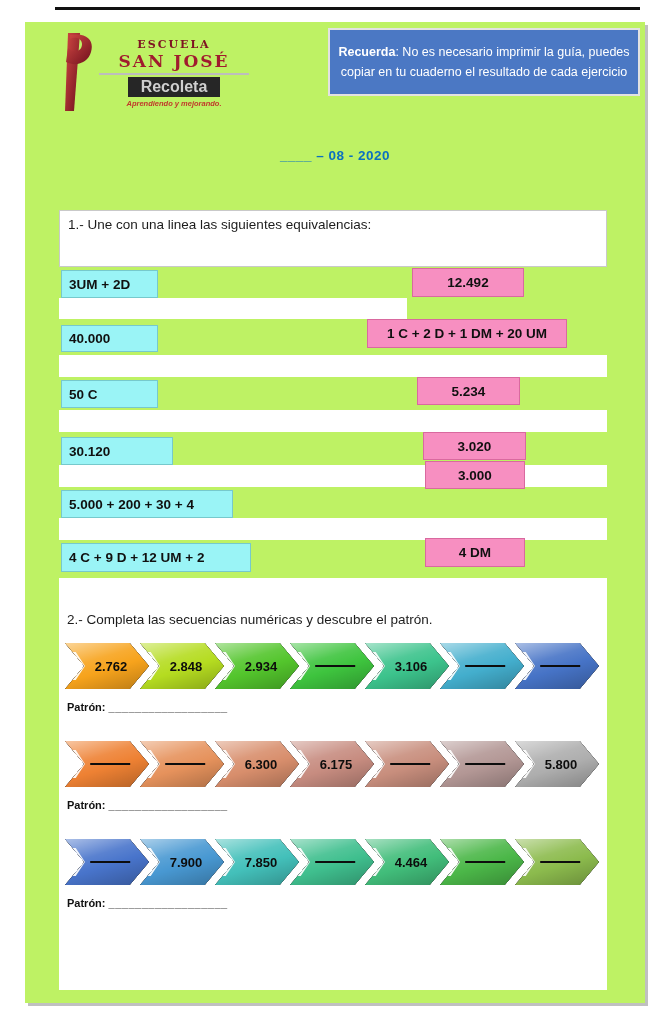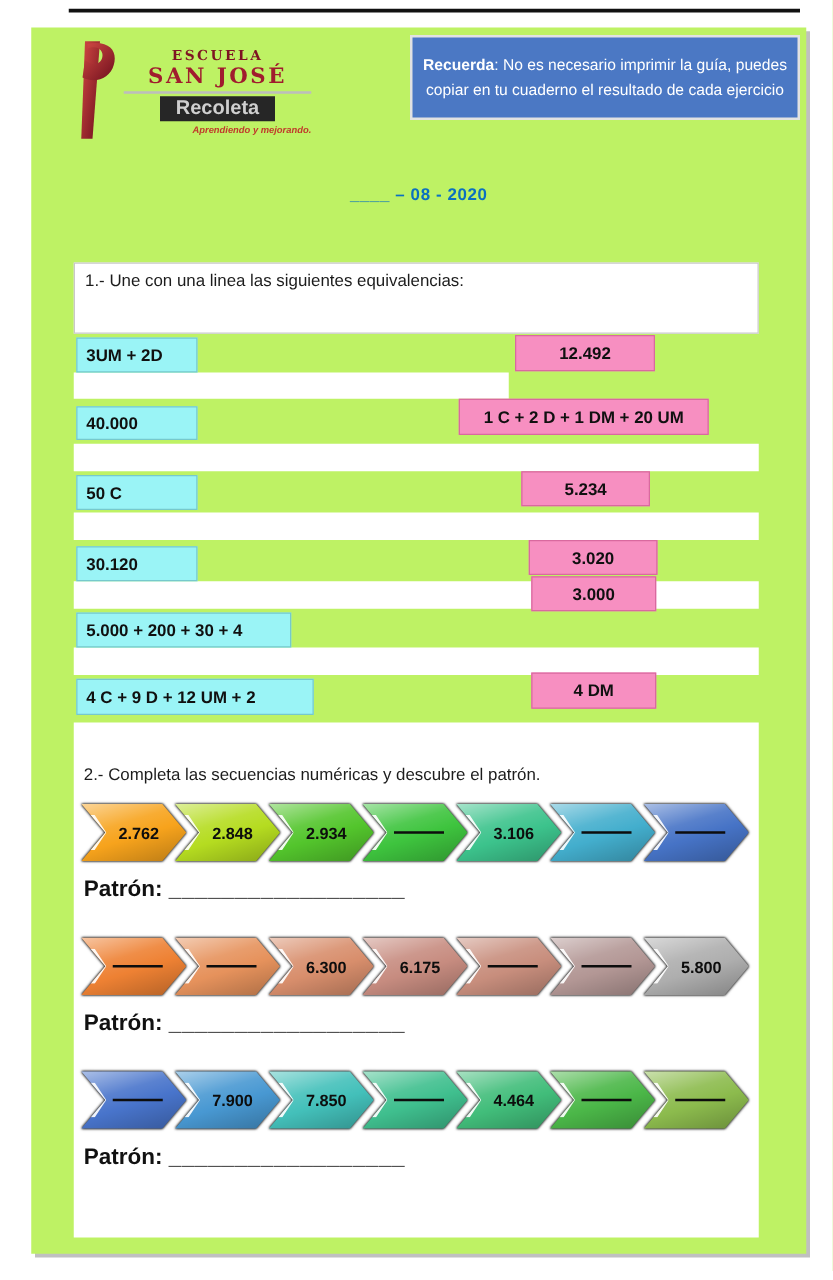--- a/index.html
+++ b/index.html
@@ -10,21 +10,21 @@
          box-shadow:3px 3px 0 rgba(140,140,140,.55);}
   
   .logo{position:absolute;left:28px;top:8px;width:220px;height:100px;display:flex;}
   .logo svg{flex:none;}
   .logo-text{margin-left:6px;padding-top:8px;width:150px;text-align:center;}
   .l1{color:#7e1322;font-weight:bold;font-size:11px;letter-spacing:2px;font-family:"DejaVu Serif",serif;}
   .l2{color:#a01c2e;font-weight:bold;font-size:17px;letter-spacing:2px;font-family:"DejaVu Serif",serif;
       border-bottom:2px solid #bdbdbd;padding-bottom:2px;}
   .l3{background:#262626;color:#cfcfcf;font-weight:bold;font-size:16px;margin:2px auto 0;
       width:92px;padding:1px 0;}
-  .l4{color:#c0392b;font-style:italic;font-weight:bold;font-size:7.5px;margin-top:2px;text-align:right;}
+  .l4{color:#c0392b;font-style:italic;font-weight:bold;font-size:7.5px;margin-top:2px;}
   
   .reminder{position:absolute;left:303px;top:6px;width:312px;height:68px;background:var(--accent-blue,#4b78c4);
             border:2px solid #e2e2e2;box-sizing:border-box;color:#fff;font-size:12.5px;line-height:1.6;
             display:flex;align-items:center;text-align:center;padding:2px 8px;}
   .reminder .rb{font-weight:bold;}
   
   .date{position:absolute;left:0;top:126px;width:100%;text-align:center;color:var(--date-blue,#0b70c0);
         font-weight:bold;font-size:13.5px;letter-spacing:.5px;}
   
   .ex1-title{position:absolute;left:34px;top:188px;width:548px;height:57px;background:#fff;
@@ -46,21 +46,21 @@
         clip-path:polygon(0 0,77% 0,100% 50%,77% 100%,0 100%,23% 50%);
         display:flex;align-items:center;justify-content:center;}
   .chev::before{content:"";position:absolute;inset:0;
         background:linear-gradient(163deg,rgba(255,255,255,.55) 0%,rgba(255,255,255,.10) 36%,rgba(0,0,0,0) 55%,rgba(0,0,0,.25) 100%);}
   .notch{position:absolute;left:4px;top:50%;transform:translateY(-50%);width:16px;height:28px;
         clip-path:polygon(0 0,42% 0,100% 50%,42% 100%,0 100%,58% 50%);background:#fff;opacity:.92;}
   .lab{position:relative;z-index:2;font-weight:bold;font-size:13px;color:#0d0d0d;padding-left:8px;}
   .bl{display:none;}
   .chev.blank .bl{display:block;position:absolute;z-index:2;left:50%;top:50%;transform:translate(-42%,-50%);
         width:40px;height:0;border-bottom:2.5px solid #0d0d0d;}
-  .pat{margin:12px 0 0 2px;font-size:18px;font-weight:bold;color:#111;}
+  .pat{margin:12px 0 0 2px;font-size:11px;font-weight:bold;color:#111;}
   .pat-blank{letter-spacing:.5px;}
 </style>
 </head>
 <body>
 
 <div class="top-line"></div>
 
 <div class="panel">
 
   <div class="logo">
@@ -94,21 +94,21 @@
 
   <div class="gap" style="left:34px;top:276px;width:348px;height:21px"></div>
   <div class="gap" style="left:34px;top:333px;width:548px;height:22px"></div>
   <div class="gap" style="left:34px;top:388px;width:548px;height:22px"></div>
   <div class="gap" style="left:34px;top:443px;width:548px;height:22px"></div>
   <div class="gap" style="left:34px;top:496px;width:548px;height:22px"></div>
 
   <div class="eq cyan" style="left:36px;top:248px;width:97px;height:28px">3UM + 2D</div>
   <div class="eq cyan" style="left:36px;top:303px;width:97px;height:27px">40.000</div>
   <div class="eq cyan" style="left:36px;top:358px;width:97px;height:28px">50 C</div>
-  <div class="eq cyan" style="left:36px;top:415px;width:97px;height:28px">30.120</div>
+  <div class="eq cyan" style="left:36px;top:415px;width:112px;height:28px">30.120</div>
   <div class="eq cyan" style="left:36px;top:468px;width:172px;height:28px">5.000 + 200 + 30 + 4</div>
   <div class="eq cyan" style="left:36px;top:521px;width:190px;height:29px">4 C + 9 D + 12 UM + 2</div>
 
   <div class="eq pink" style="left:387px;top:246px;width:112px;height:29px">12.492</div>
   <div class="eq pink" style="left:342px;top:297px;width:200px;height:29px">1 C + 2 D + 1 DM + 20 UM</div>
   <div class="eq pink" style="left:392px;top:355px;width:103px;height:28px">5.234</div>
   <div class="eq pink" style="left:398px;top:410px;width:103px;height:28px">3.020</div>
   <div class="eq pink" style="left:400px;top:439px;width:100px;height:28px">3.000</div>
   <div class="eq pink" style="left:400px;top:516px;width:100px;height:29px">4 DM</div>
 

